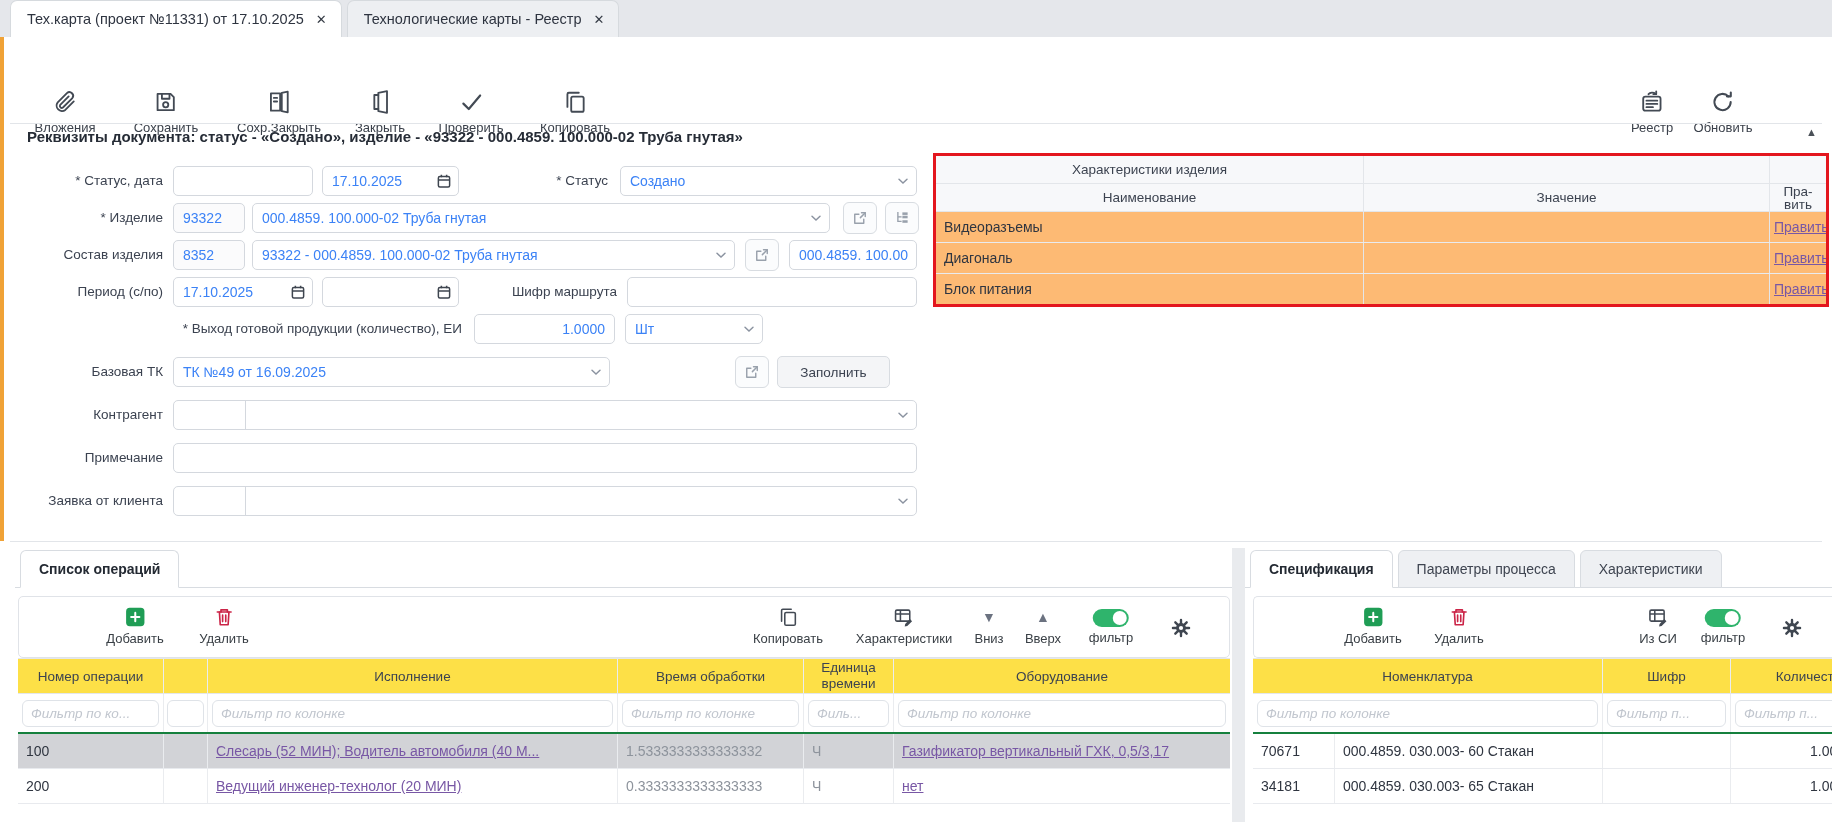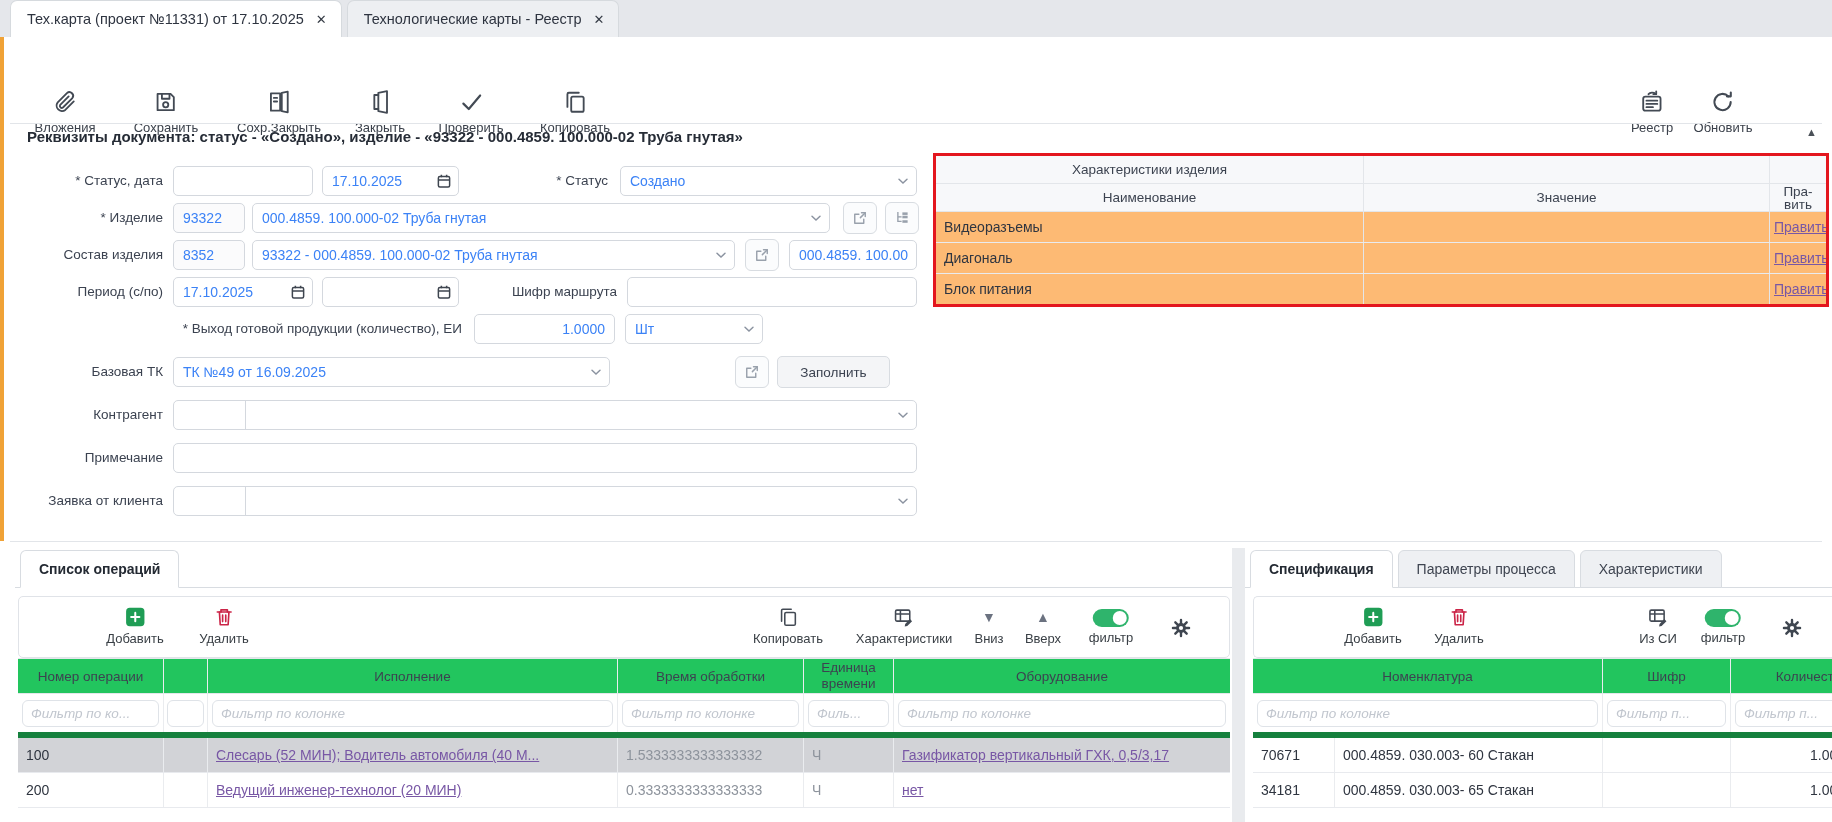--- a/index.html
+++ b/index.html
@@ -68,26 +68,26 @@
   .bbtn .lab{font-size:13px;color:#3a4046;white-space:nowrap;}
   .tri{font-size:14px;line-height:22px;color:#6b7280;}
   .toggle{width:36px;height:18px;border-radius:9px;background:#2fb46c;position:relative;margin-top:3px;}
   .knob{position:absolute;right:2px;top:2px;width:14px;height:14px;border-radius:50%;background:#fff;}
   .gearwrap{position:absolute;top:20px;transform:translateX(-50%);cursor:pointer;}
   
   .dtable{position:absolute;top:658px;background:#fff;font-size:14px;}
   .trow{display:grid;}
   .ops .trow{grid-template-columns:146px 44px 410px 186px 90px 336px;}
   .spec .trow{grid-template-columns:82px 268px 128px 162px;}
-  .thead{background:#22c55e;border-top:1px solid #e4e7eb;border-bottom:1px solid #e4e7eb;height:34px;}
+  .thead{background:#fde047;border-top:1px solid #e4e7eb;border-bottom:1px solid #e4e7eb;height:34px;}
   .thead .tcell{justify-content:center;color:#3c4350;font-size:13.5px;text-align:center;}
   .tcell{box-sizing:border-box;border-right:1px solid #eaecef;display:flex;align-items:center;
          padding:0 8px;overflow:hidden;white-space:nowrap;}
   .tcell:last-child{border-right:none;}
-  .tfilter{height:38px;border-bottom:6px solid #15803d;}
+  .tfilter{height:38px;border-bottom:2px solid #15803d;}
   .tfilter .tcell{padding:0 4px;}
   .tfilter input{width:100%;height:27px;box-sizing:border-box;border:1px solid #dfe3e8;border-radius:6px;
                  padding:0 8px;font-size:13.5px;font-family:"Liberation Sans",sans-serif;color:#3b4250;}
   .tfilter input::placeholder{font-style:italic;color:#c1c6ce;}
   .tdata{height:34px;border-bottom:1px solid #e8eaee;}
   .tdata.sel{background:#d2d3d7;}
   .gray{color:#8d939c;}
   .wraphdr{white-space:normal;line-height:16px;max-height:32px;overflow:hidden;text-align:center;}
   .splitter{position:absolute;left:1232px;top:548px;width:13px;height:274px;background:#e9ebee;}
   .qty{justify-content:flex-end;padding-right:48px;}

